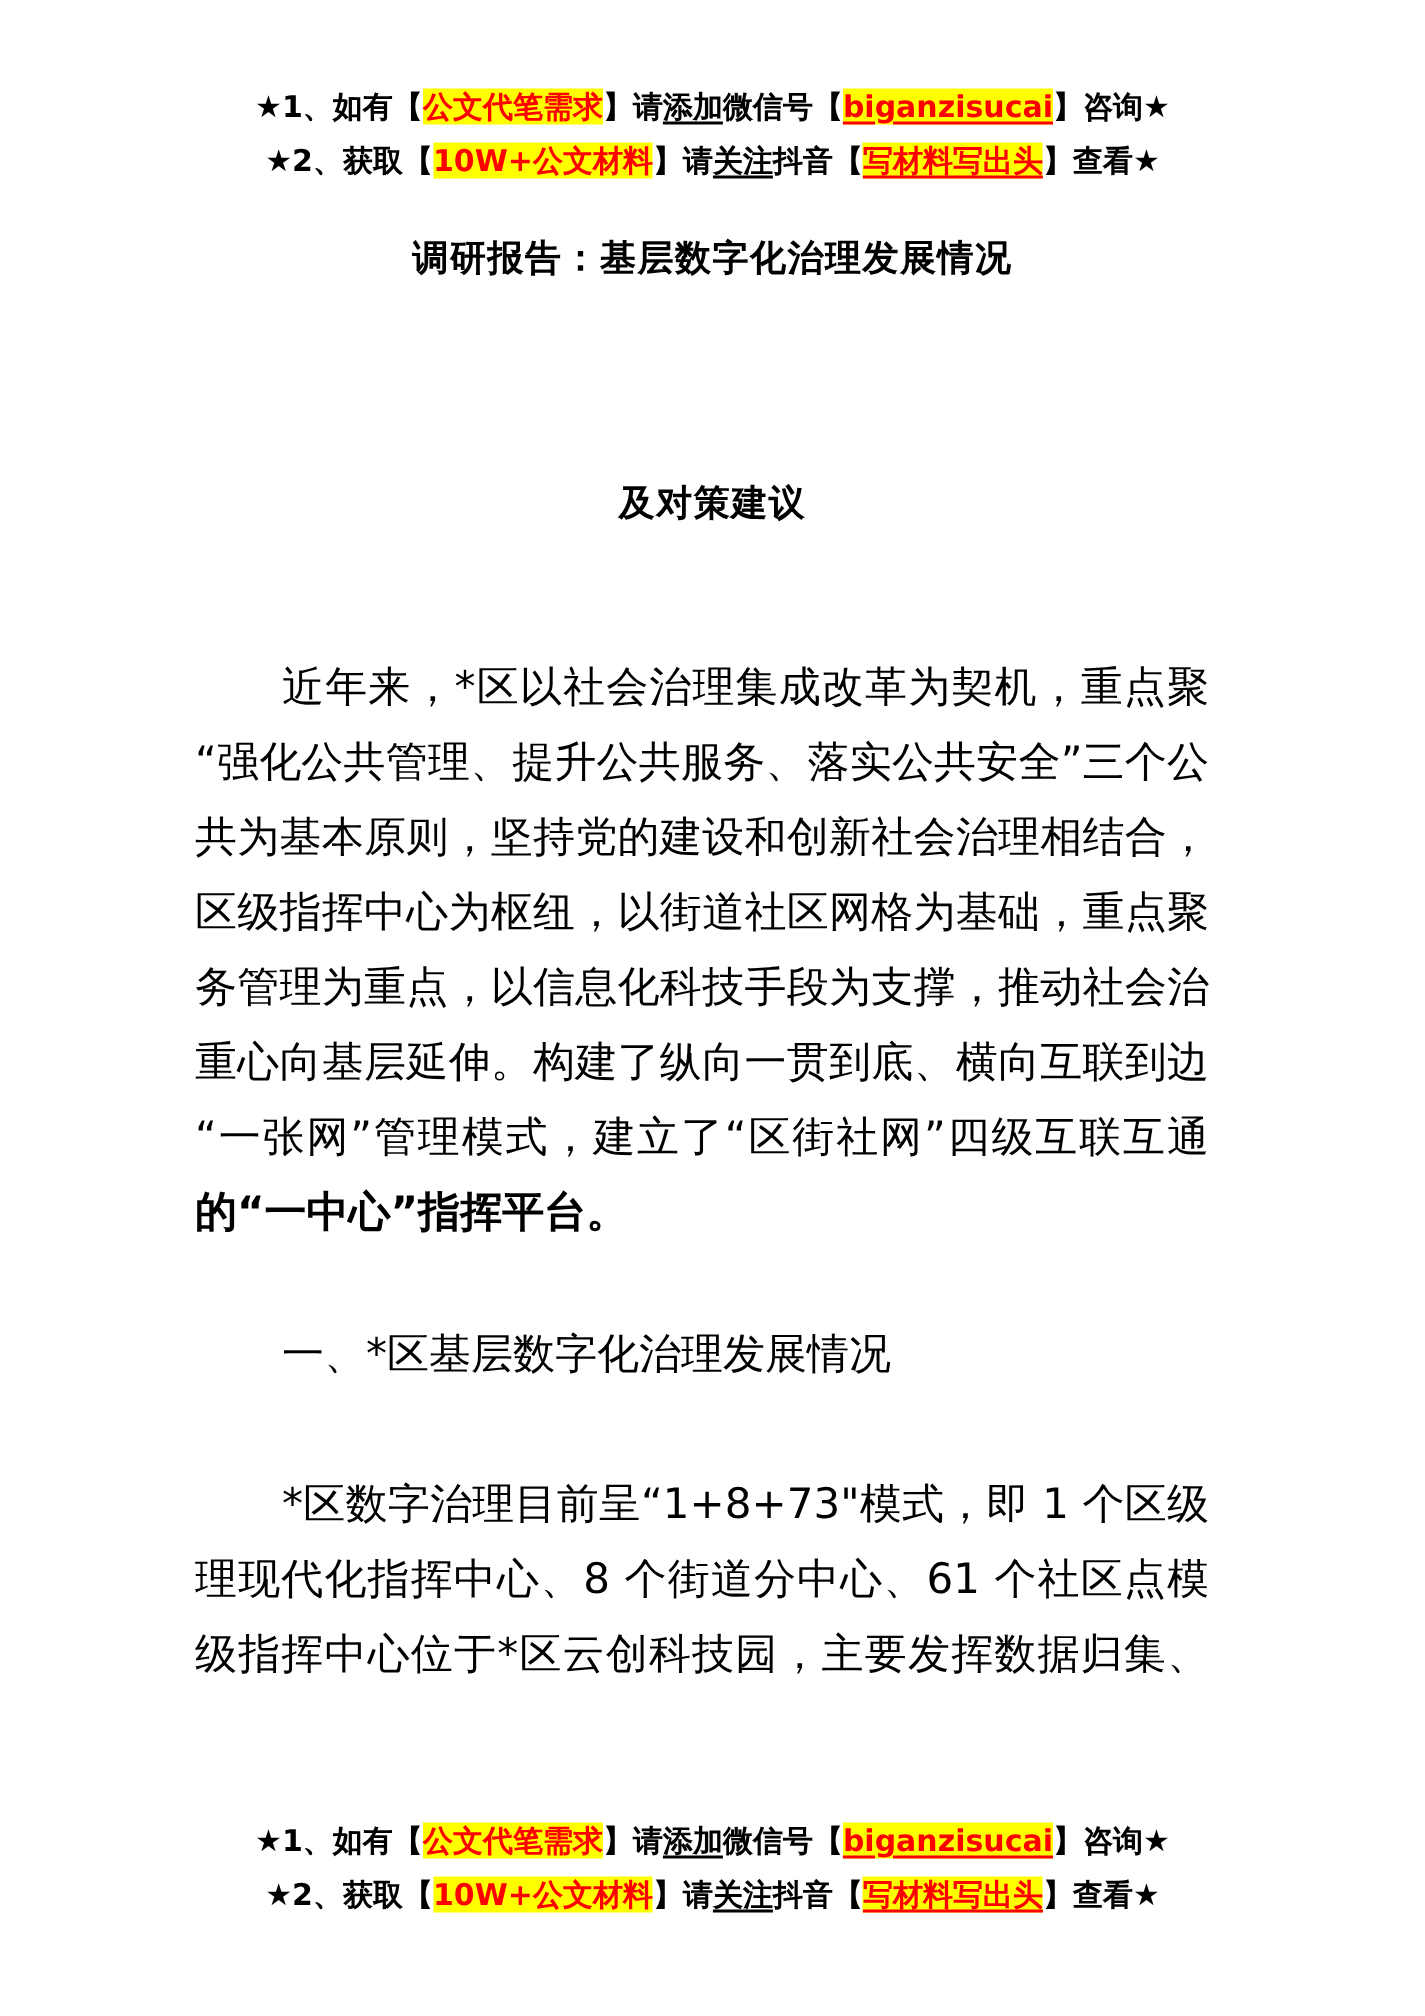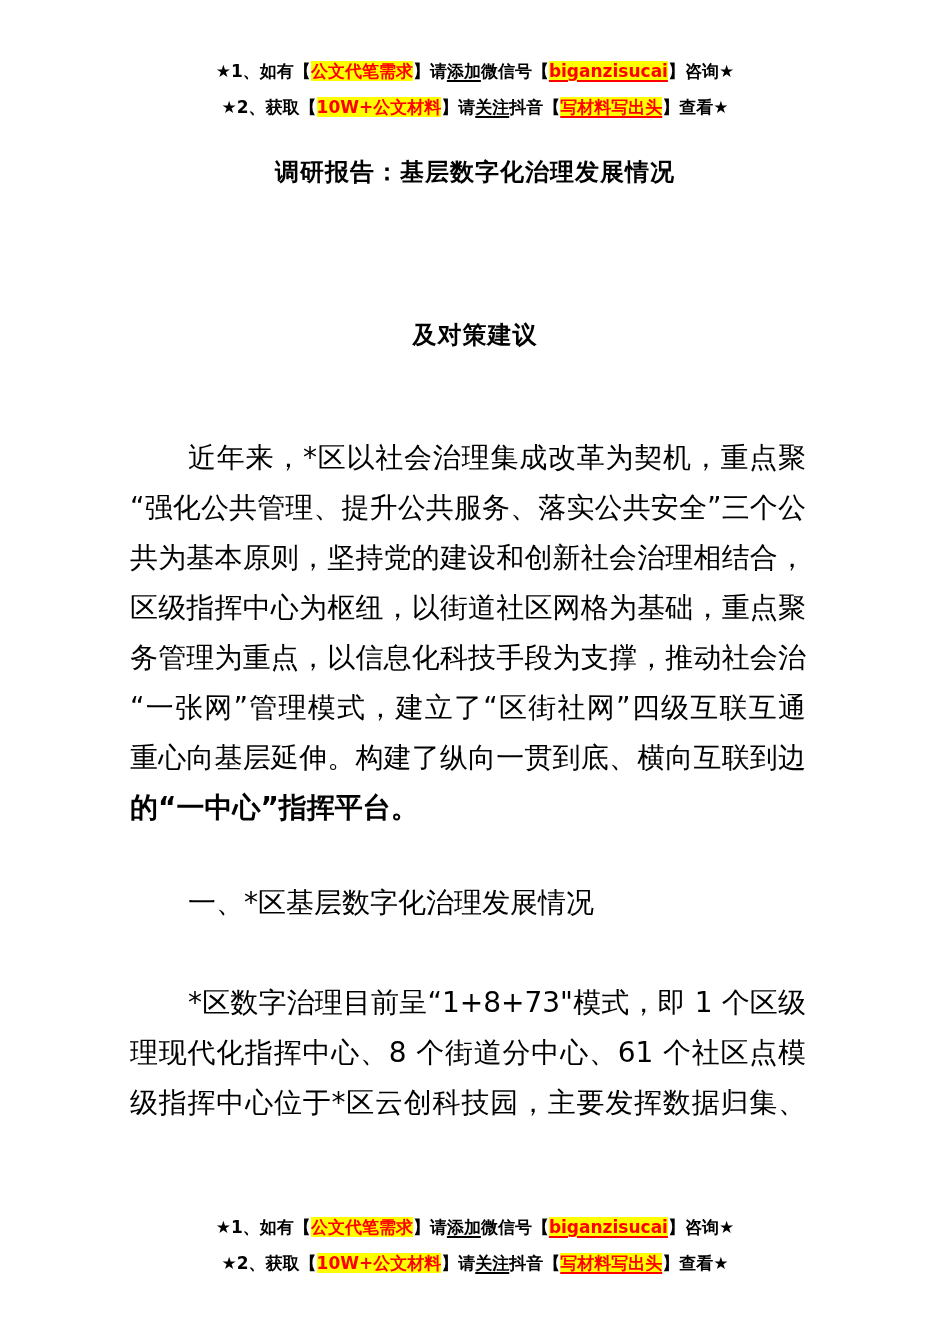--- a/index.html
+++ b/index.html
@@ -12,21 +12,21 @@
     overflow: hidden;
     font-family: "DejaVu Sans", sans-serif;
     color: #000000;
   }
   
   .promo {
     position: absolute;
     left: 0;
     width: 950px;
     text-align: center;
-    font-size: 17px;
+    font-size: 20px;
     font-weight: bold;
     line-height: 36px;
     color: #000000;
     white-space: nowrap;
   }
   .promo-header { top: 53px; }
   .promo-footer { top: 1209px; }
   .hl {
     color: #ff0000;
     background: #ffff00;
@@ -102,22 +102,22 @@
   <div class="doc-title title-line-1">调研报告：基层数字化治理发展情况</div>
   <div class="doc-title title-line-2">及对策建议</div>
 
   <div class="content">
     <div class="para">
       <div class="line indent">近年来，*区以社会治理集成改革为契机，重点聚焦</div>
       <div class="line">“强化公共管理、提升公共服务、落实公共安全”三个公</div>
       <div class="line">共为基本原则，坚持党的建设和创新社会治理相结合，以</div>
       <div class="line">区级指挥中心为枢纽，以街道社区网格为基础，重点聚焦</div>
       <div class="line">务管理为重点，以信息化科技手段为支撑，推动社会治理</div>
+      <div class="line">重心向基层延伸。构建了纵向一贯到底、横向互联到边的</div>
       <div class="line">“一张网”管理模式，建立了“区街社网”四级互联互通</div>
-      <div class="line">重心向基层延伸。构建了纵向一贯到底、横向互联到边的</div>
       <div class="line last">的“一中心”指挥平台。</div>
     </div>
 
     <div class="heading">一、*区基层数字化治理发展情况</div>
 
     <div class="para">
       <div class="line indent">*区数字治理目前呈“1+8+73"模式，即 1 个区级社会治</div>
       <div class="line">理现代化指挥中心、8 个街道分中心、61 个社区点模式。区</div>
       <div class="line">级指挥中心位于*区云创科技园，主要发挥数据归集、事件</div>
     </div>

